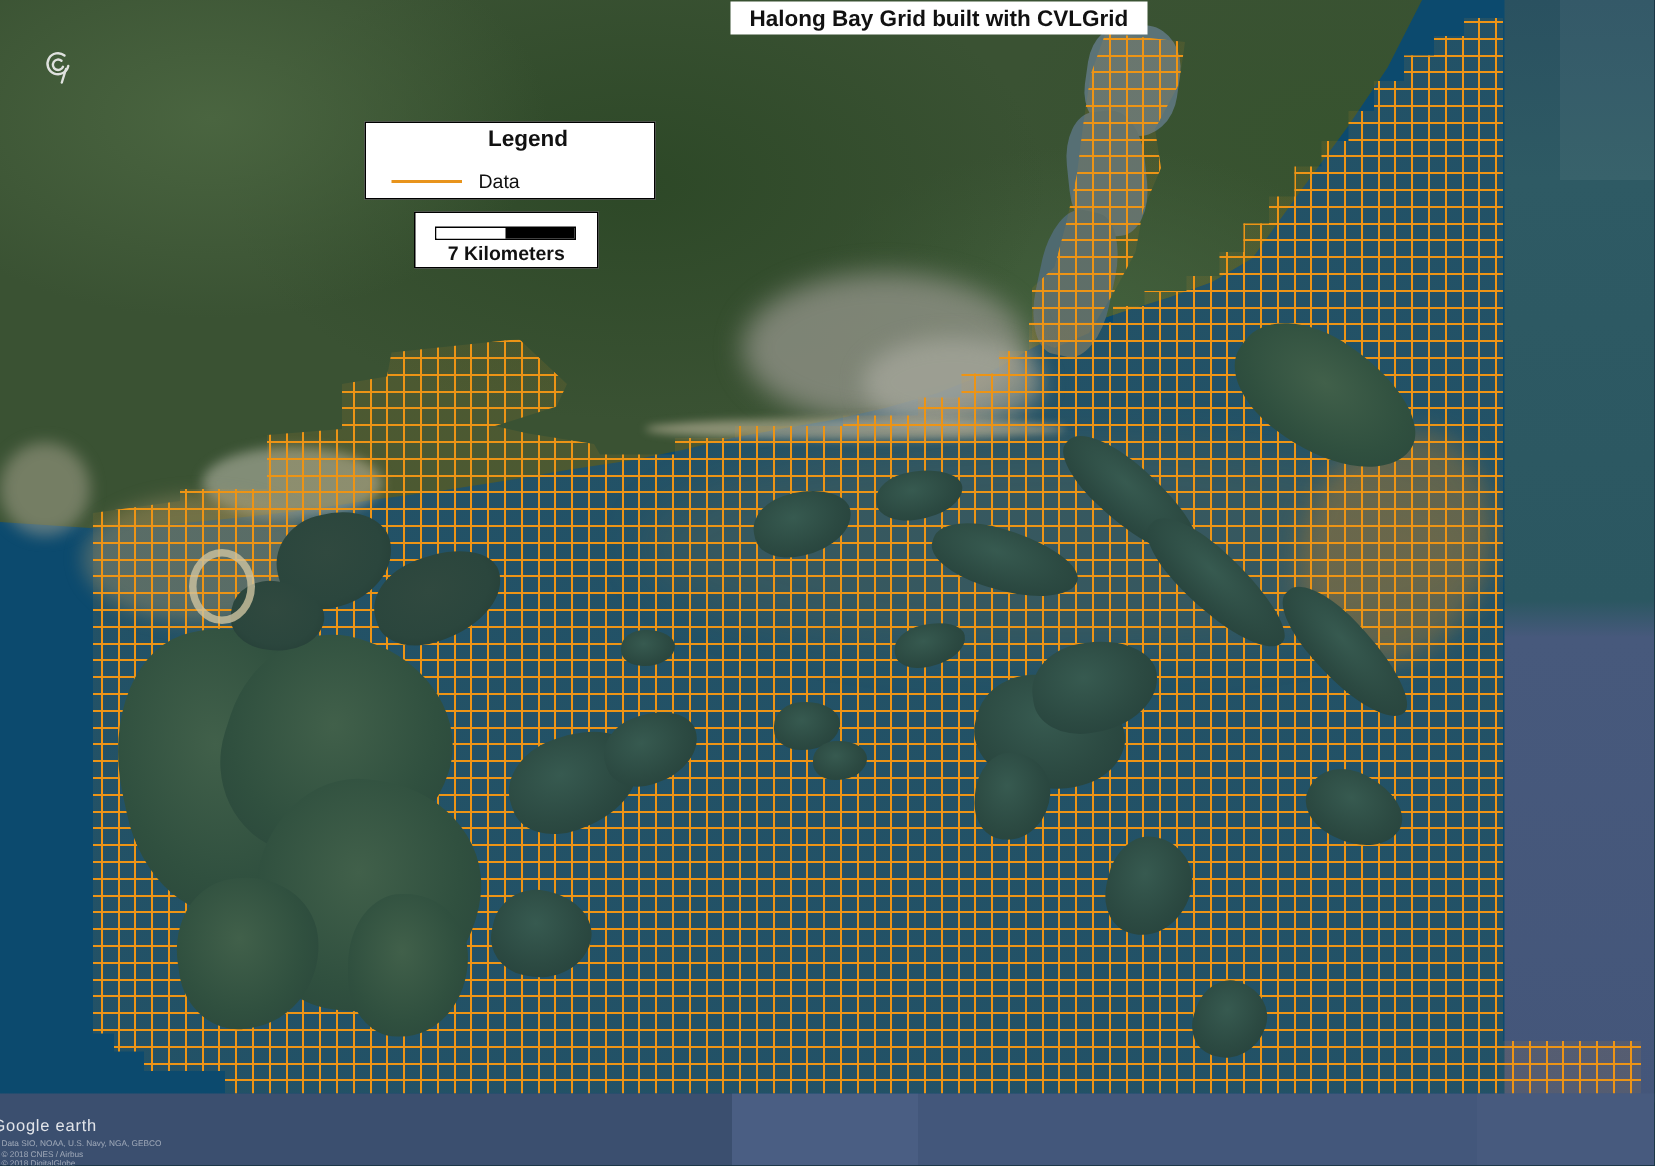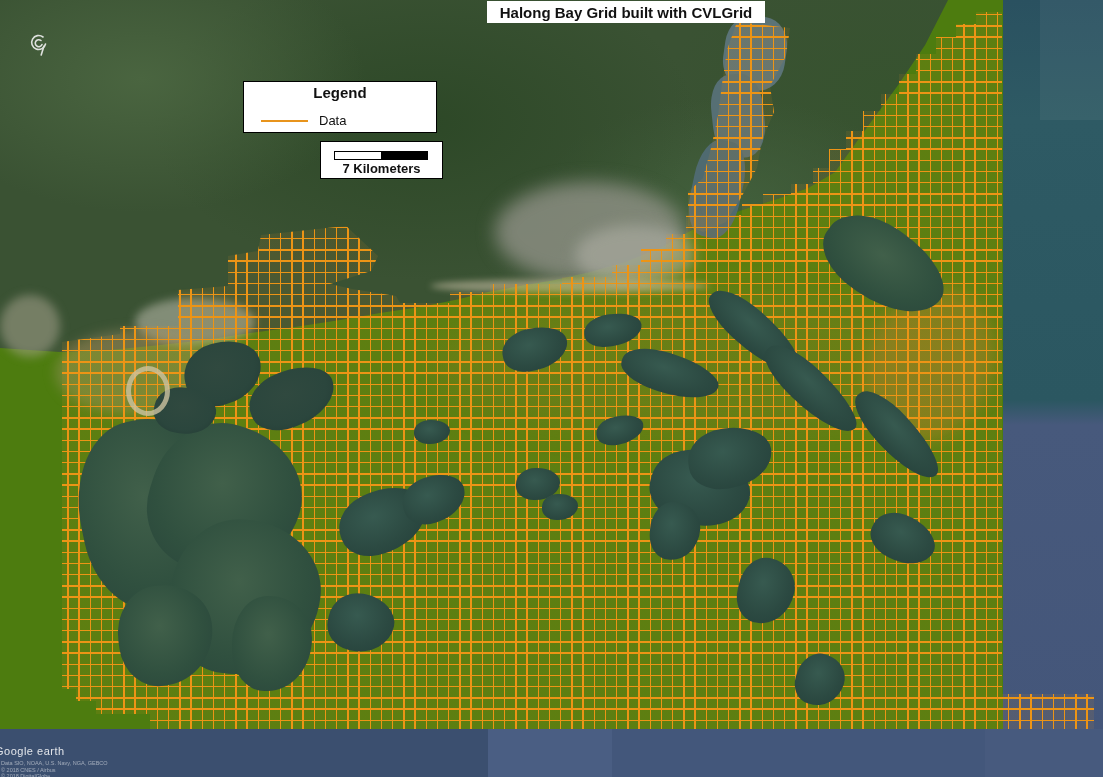--- a/index.html
+++ b/index.html
@@ -1,18 +1,18 @@
 <!DOCTYPE html>
 <html><head>
 <meta charset="utf-8">
 <style>
   html,body{margin:0;padding:0;background:#222;}
   .map{
     position:relative;width:1103px;height:777px;overflow:hidden;
-    background:#4d7c0f;
+    background:#0c4a6e;
     font-family:"Liberation Sans", sans-serif;
   }
   .abs{position:absolute;}
   
   .land{
     left:0;top:0;width:1010px;height:360px;
     background:
       radial-gradient(ellipse 320px 190px at 14% 22%, #4a6540 0%, rgba(74,101,64,0) 70%),
       radial-gradient(ellipse 380px 220px at 42% 34%, #2d4827 0%, rgba(45,72,39,0) 72%),
       radial-gradient(ellipse 280px 160px at 72% 58%, #42603c 0%, rgba(66,96,60,0) 70%),
@@ -57,26 +57,26 @@
   
   .title-bar{
     left:487px;top:1px;width:278px;height:22px;background:#fff;
     display:flex;align-items:center;justify-content:center;
     font-size:15px;font-weight:bold;color:#111;white-space:nowrap;
   }
   .legend-box{
     left:243px;top:81px;width:192px;height:50px;background:#fff;border:1px solid #000;
   }
   .legend-title{position:absolute;top:2px;left:0;width:100%;text-align:center;
-    font-size:15px;font-weight:bold;color:#111;}
+    font-size:15px;font-weight:bold;color:#111;padding-left:12px;}
   .legend-line{position:absolute;left:17px;top:38px;width:47px;height:0;
     border-top:2px solid #e8941c;}
   .legend-label{position:absolute;left:75px;top:31px;font-size:13px;color:#111;}
   .scale-box{
-    left:276px;top:141px;width:121px;height:36px;background:#fff;border:1px solid #000;margin-left:44px;
+    left:276px;top:141px;width:121px;height:36px;background:#fff;border:1px solid #000;
   }
   .scale-bar{position:absolute;left:13px;top:9px;width:92px;height:7px;
     border:1.5px solid #000;display:flex;}
   .scale-bar .half-w{flex:1;background:#fff;}
   .scale-bar .half-b{flex:1;background:#000;}
   .scale-label{position:absolute;left:0;bottom:2px;width:100%;text-align:center;
     font-size:13px;font-weight:bold;color:#111;}
   .north-arrow{left:29px;top:33px;width:20px;height:24px;opacity:.9;}
   .attrib{left:-5px;top:745px;color:#fff;}
   .attrib .logo{font-size:11px;letter-spacing:.5px;opacity:.85;}

